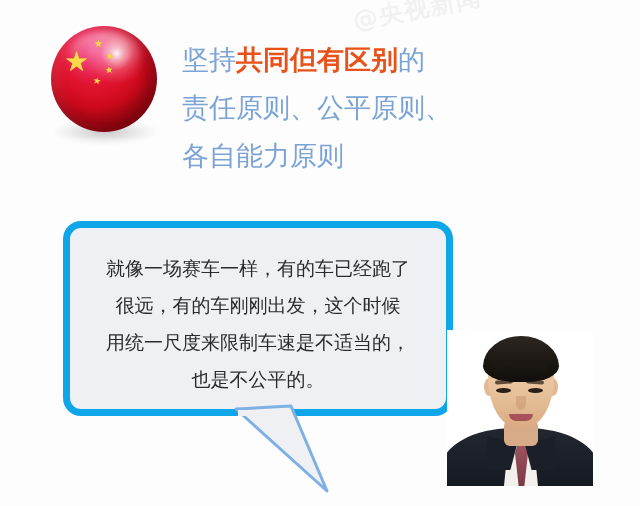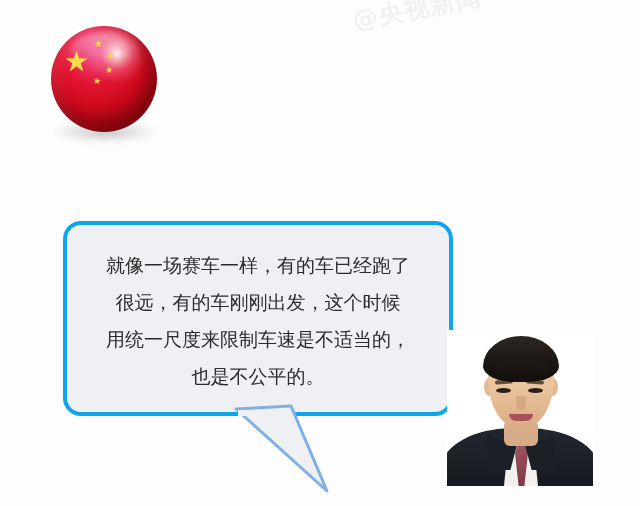--- a/index.html
+++ b/index.html
@@ -108,21 +108,21 @@
   }
 
   
   .bubble {
     position: absolute;
     left: 63px;
     top: 221px;
     width: 390px;
     height: 195px;
     box-sizing: border-box;
-    border: 4px solid #0ea5e9;
+    border: 7px solid #0ea5e9;
     border-radius: 18px;
     background: #eef0f4;
   }
   .bubble-text {
     position: absolute;
     left: 0;
     top: 22px;
     width: 100%;
     text-align: center;
     font-size: 19px;
@@ -286,20 +286,23 @@
     <div class="orb">
       <div class="orb-gloss"></div>
       <span class="star big">★</span>
       <span class="star s1">★</span>
       <span class="star s2">★</span>
       <span class="star s3">★</span>
       <span class="star s4">★</span>
     </div>
   </div>
 
+  <div class="headline"><span>坚持</span><span class="hl-accent">共同但有区别</span><span>的</span>
+<span>责任原则、公平原则、</span>
+<span>各自能力原则</span></div>
 
   <div class="bubble">
     <div class="bubble-text">就像一场赛车一样，有的车已经跑了
 很远，有的车刚刚出发，这个时候
 用统一尺度来限制车速是不适当的，
 也是不公平的。</div>
   </div>
 
   <svg class="bubble-tail" viewBox="0 0 640 506">
     <polygon points="236,409 327,491 291,406" fill="#eef0f4" stroke="#7fb0e4" stroke-width="3" stroke-linejoin="round"></polygon>

